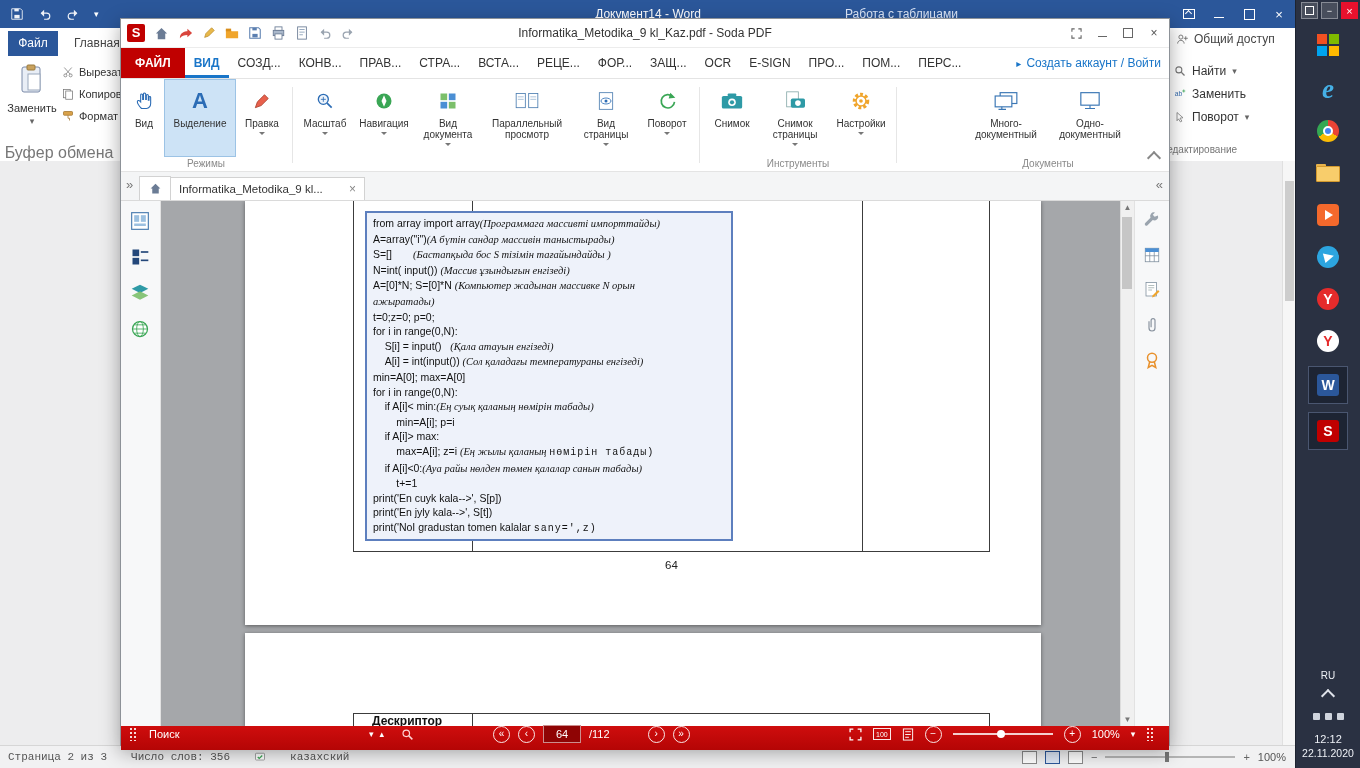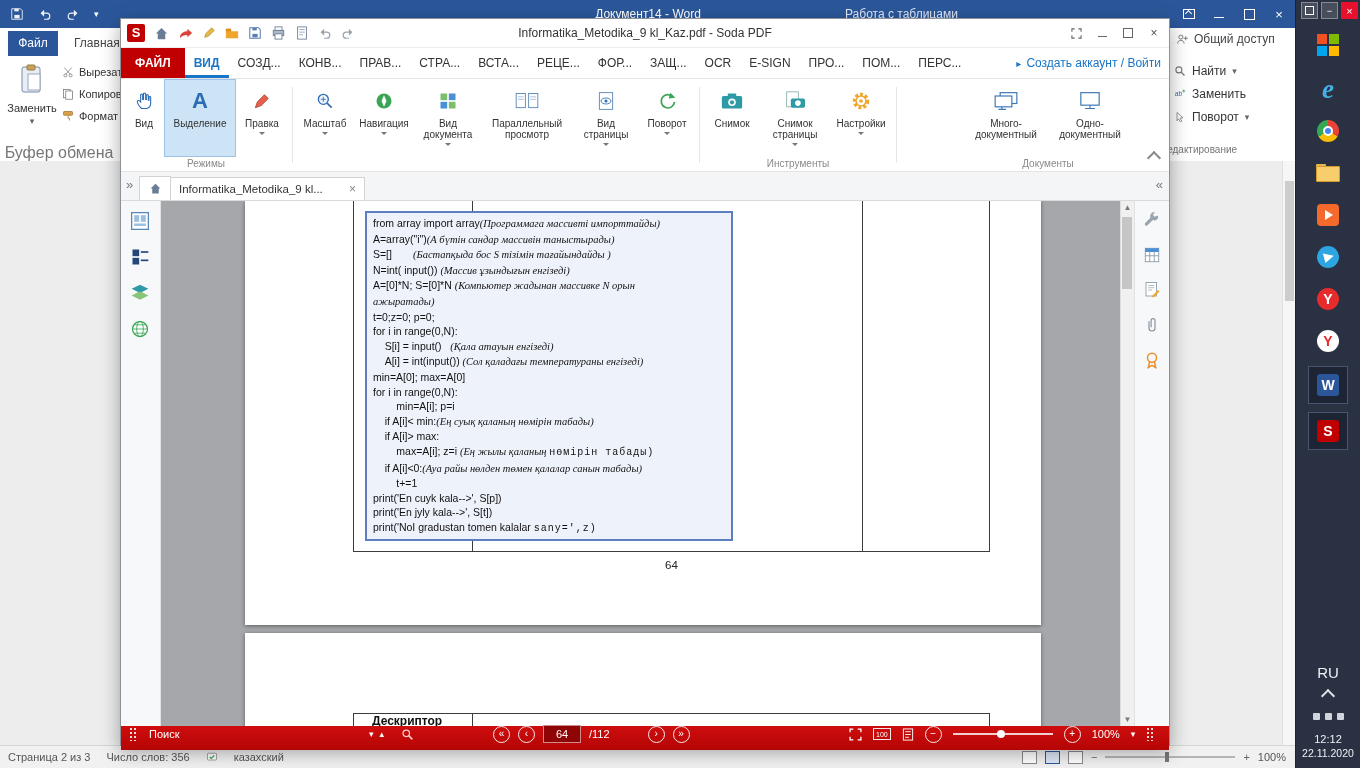--- a/index.html
+++ b/index.html
@@ -34,21 +34,21 @@
   #edit-group{position:absolute;left:1108px;top:0;width:182px;height:104px;}
   .edit-row{position:absolute;left:66px;display:flex;gap:6px;align-items:center;font-size:12px;color:#333;white-space:nowrap;}
   #edit-label{position:absolute;left:0;top:88px;width:182px;text-align:center;font-size:10px;color:#777;}
   .caret-ch{font-size:9px;color:#666;}
 
   #word-doc{position:absolute;left:0;top:161px;right:0;bottom:22px;background:#ededee;}
   #word-scroll{position:absolute;right:0;top:0;width:13px;bottom:0;background:#f6f6f6;border-left:1px solid #e0e0e0;}
   #word-scroll .thumb{position:absolute;left:2px;top:20px;width:9px;height:120px;background:#cdcdcd;}
 
   #word-status{position:absolute;left:0;bottom:0;width:1296px;height:22px;background:#f1f1f2;border-top:1px solid #d6d6d6;font-size:11px;color:#555;}
-  #status-left{position:absolute;left:8px;top:0;height:22px;display:flex;gap:16px;align-items:center;}
+  #status-left{position:absolute;left:8px;top:0;height:22px;display:flex;gap:24px;align-items:center;font-family:Liberation Mono, monospace;}
   #status-right{position:absolute;right:10px;top:0;height:22px;display:flex;gap:8px;align-items:center;}
   .view-ic{width:13px;height:11px;border:1px solid #8a8a8a;background:#fff;}
   .view-ic.sel{border-color:#2b579a;background:#dce6f5;}
   #zoom-track{width:130px;height:2px;background:#b5b5b5;position:relative;}
   #zoom-thumb{position:absolute;left:60px;top:-4px;width:4px;height:10px;background:#777;}
 
   
   #soda{position:absolute;left:120px;top:18px;width:1050px;height:728px;background:#fff;border:1px solid #8d9298;box-shadow:0 6px 18px rgba(0,0,0,.35);box-sizing:border-box;}
   #s-title{position:relative;height:28px;border-bottom:1px solid #ececec;}
   #s-title-icons{position:absolute;left:6px;top:0;height:28px;display:flex;gap:9px;align-items:center;}
@@ -112,21 +112,21 @@
   #sb-thumb{position:absolute;left:44px;top:-3px;width:8px;height:8px;border-radius:50%;background:#fff;}
 
   
   #taskbar{position:absolute;right:0;top:0;width:64px;height:768px;background:#2a3142;border-left:1px solid #1d2330;}
   .tb-ic{position:absolute;left:50%;transform:translateX(-50%);width:40px;height:38px;display:flex;align-items:center;justify-content:center;}
   .tb-active{background:#1d2433;border:1px solid #4a5670;box-sizing:border-box;}
   #corner-controls{position:absolute;right:2px;top:2px;display:flex;gap:3px;z-index:5;}
   .corner-btn{width:15px;height:15px;background:rgba(255,255,255,.14);border:1px solid rgba(255,255,255,.35);display:flex;align-items:center;justify-content:center;color:#fff;font-size:9px;}
   .corner-btn.red{background:#e8112d;border-color:#e8112d;font-size:11px;}
   #tray{position:absolute;left:0;right:0;bottom:8px;text-align:center;color:#eef1f6;}
-  #tray .ru{font-size:15px;margin-bottom:10px;}
+  #tray .ru{font-size:10px;margin-bottom:10px;}
   #tray .chev{width:8px;height:8px;border-left:2px solid #dfe3ea;border-top:2px solid #dfe3ea;transform:rotate(45deg);margin:0 auto 12px;}
   #tray .minis{display:flex;justify-content:center;gap:5px;margin-bottom:12px;}
   #tray .minis span{width:7px;height:7px;background:#cfd4dd;display:inline-block;border-radius:1px;}
   #tray .time{font-size:11px;line-height:14px;}
   #tray .date{font-size:10.5px;line-height:14px;}
 
   
   .flag{display:grid;grid-template-columns:10px 10px;grid-template-rows:10px 10px;gap:2px;}
   .flag i{display:block;}
   .tri{width:0;height:0;}
@@ -570,22 +570,22 @@
               <div class="code-line"><span class="cc">S=[]</span><span class="ck">        (Бастапқыда бос S тізімін тағайындайды )</span></div>
               <div class="code-line"><span class="cc">N=int( input()) </span><span class="ck">(Массив ұзындығын енгізеді)</span></div>
               <div class="code-line"><span class="cc">A=[0]*N; S=[0]*N </span><span class="ck">(Компьютер жадынан массивке N орын</span></div>
               <div class="code-line"><span class="ck">ажыратады)</span></div>
               <div class="code-line"><span class="cc">t=0;z=0; p=0;</span></div>
               <div class="code-line"><span class="cc">for i in range(0,N):</span></div>
               <div class="code-line"><span class="cc">    S[i] = input()   </span><span class="ck">(Қала атауын енгізеді)</span></div>
               <div class="code-line"><span class="cc">    A[i] = int(input()) </span><span class="ck">(Сол қаладағы температураны енгізеді)</span></div>
               <div class="code-line"><span class="cc">min=A[0]; max=A[0]</span></div>
               <div class="code-line"><span class="cc">for i in range(0,N):</span></div>
+              <div class="code-line"><span class="cc">    if A[i]&lt; min:</span><span class="ck">(Ең суық қаланың нөмірін табады)</span></div>
               <div class="code-line"><span class="cc">        min=A[i]; p=i</span></div>
-              <div class="code-line"><span class="cc">    if A[i]&lt; min:</span><span class="ck">(Ең суық қаланың нөмірін табады)</span></div>
               <div class="code-line"><span class="cc">    if A[i]&gt; max:</span></div>
               <div class="code-line"><span class="cc">        max=A[i]; z=i </span><span class="ck">(Ең жылы қаланың </span><span class="cm">нөмірін табады)</span></div>
               <div class="code-line"><span class="cc">    if A[i]&lt;0:</span><span class="ck">(Ауа райы нөлден төмен қалалар санын табады)</span></div>
               <div class="code-line"><span class="cc">        t+=1</span></div>
               <div class="code-line"><span class="cc">print('En cuyk kala--&gt;', S[p])</span></div>
               <div class="code-line"><span class="cc">print('En jyly kala--&gt;', S[t])</span></div>
               <div class="code-line"><span class="cc">print('NoI gradustan tomen kalalar </span><span class="cm">sany=',z)</span></div>
             </div>
           <div id="pagenum1">64</div>
         </div>

